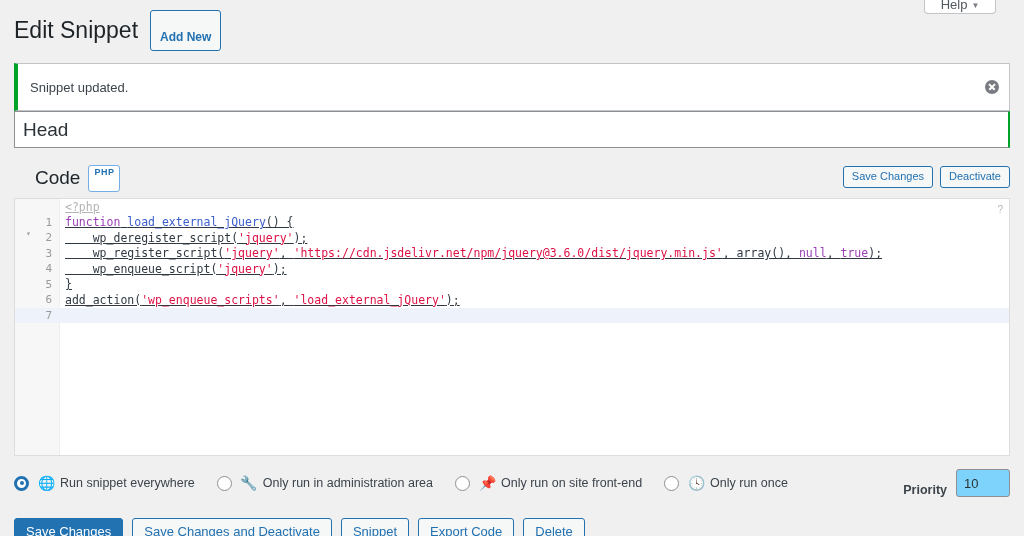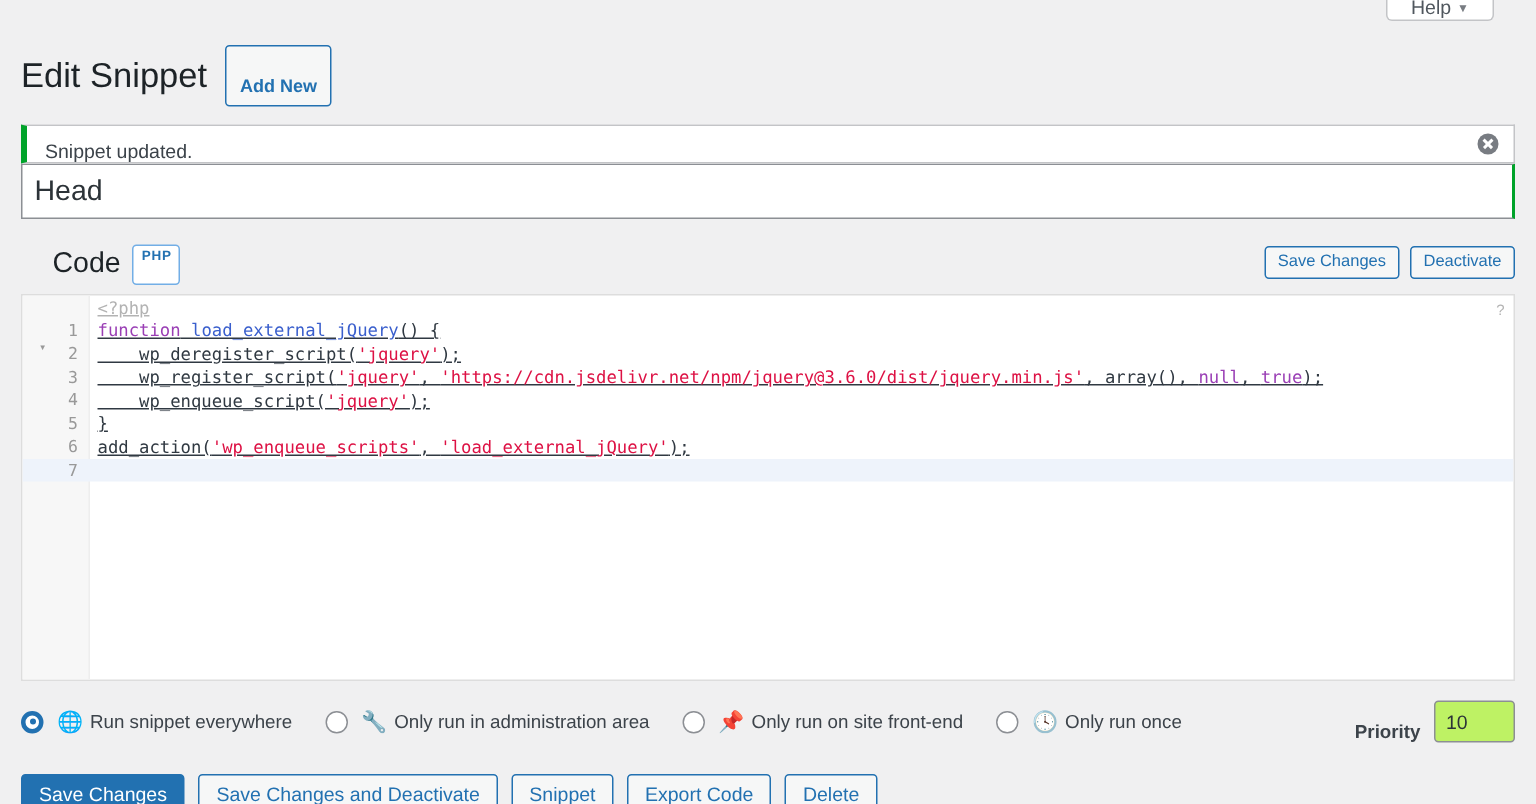--- a/index.html
+++ b/index.html
@@ -45,21 +45,20 @@
     margin-left: 4px;
     position: relative;
     top: -1px;
   }
 
   
   .page-header {
     display: flex;
     align-items: center;
     padding: 10px 0 6px 14px;
-    margin-top: 20px;
   }
   .page-title {
     font-size: 23px;
     font-weight: 400;
     color: #1d2327;
     line-height: 1.3;
     margin: 0;
   }
   .page-title-action {
     margin-left: 12px;
@@ -77,23 +76,23 @@
   }
 
   
   .notice {
     position: relative;
     margin: 6px 14px 0 14px;
     background: #fff;
     border: 1px solid #c3c4c7;
     border-left: 4px solid #00a32a;
     box-sizing: border-box;
-    height: 26px;
-    display: flex;
-    align-items: flex-end;
+    height: 48px;
+    display: flex;
+    align-items: center;
   }
   .notice p {
     margin: 0;
     padding-left: 12px;
     font-size: 13px;
     color: #3c434a;
   }
   .notice-dismiss {
     position: absolute;
     right: 4px;
@@ -336,21 +335,21 @@
     font-weight: 700;
     color: #3c434a;
     margin-right: 9px;
   }
   .priority-input {
     width: 54px;
     height: 28px;
     box-sizing: border-box;
     border: 1px solid #8c8f94;
     border-radius: 3px;
-    background: #bef264;
+    background: #7dd3fc;
     font-family: "Liberation Sans", sans-serif;
     font-size: 13px;
     color: #2c3338;
     padding: 0 7px;
     outline: none;
   }
 
   
   .bottom-actions {
     display: flex;

